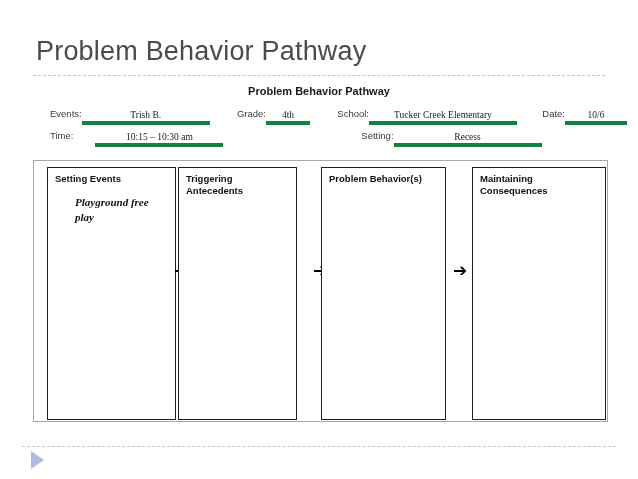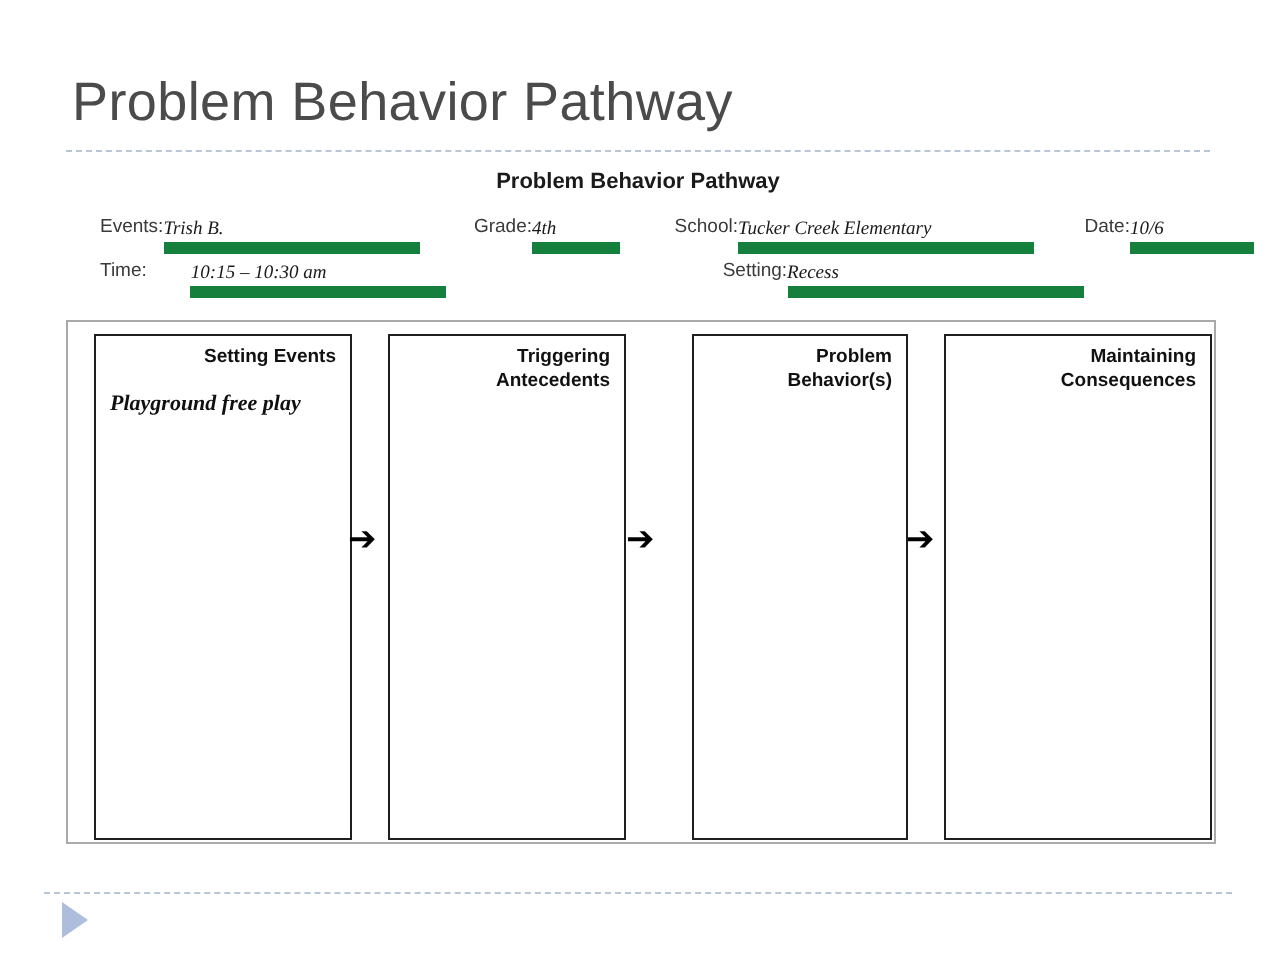--- a/index.html
+++ b/index.html
@@ -80,23 +80,23 @@
   .fld {
     display: inline-block;
     vertical-align: baseline;
   }
   .fld-label {
     display: inline-block;
     color: #3a3a3a;
   }
   .fld-line {
     display: inline-block;
-    border-bottom: 6px solid #15803d;
+    border-bottom: 4px solid #15803d;
+    text-align: center;
     font-family: "Liberation Serif", serif;
-    font-style: italic;
     font-size: 9.5px;
     color: #1a1a1a;
     line-height: 11px;
     position: relative;
     top: 1px;
   }
   .w-student { width: 128px; }
   .w-grade   { width: 44px; }
   .w-school  { width: 148px; }
   .w-date    { width: 62px; }
@@ -121,39 +121,40 @@
   .pathway-box {
     position: absolute;
     top: 167px;
     border: 1px solid #1f1f1f;
     box-sizing: border-box;
     background: #ffffff;
     height: 253px;
     padding: 5px 7px 0 7px;
   }
   #box-1 { left: 47px;  width: 129px; }
-  #box-2 { left: 194px; width: 119px; }
-  #box-3 { left: 346px; width: 108px; }
+  #box-2 { left: 178px; width: 119px; }
+  #box-3 { left: 321px; width: 125px; }
   #box-4 { left: 472px; width: 134px; }
 
   .box-header {
-    text-align: right;
+    text-align: left;
     font-size: 9.5px;
     font-weight: bold;
     color: #111;
     line-height: 12px;
     margin-bottom: 10px;
   }
   .box-body {
     font-family: "Liberation Serif", serif;
     font-style: italic;
     font-weight: bold;
     font-size: 11px;
     line-height: 14.5px;
     color: #101010;
+    margin-left: 20px;
   }
 
   .flow-arrow {
     position: absolute;
     top: 262px;
     font-size: 17px;
     line-height: 17px;
     color: #000000;
     font-family: "DejaVu Sans", sans-serif;
     font-weight: bold;

